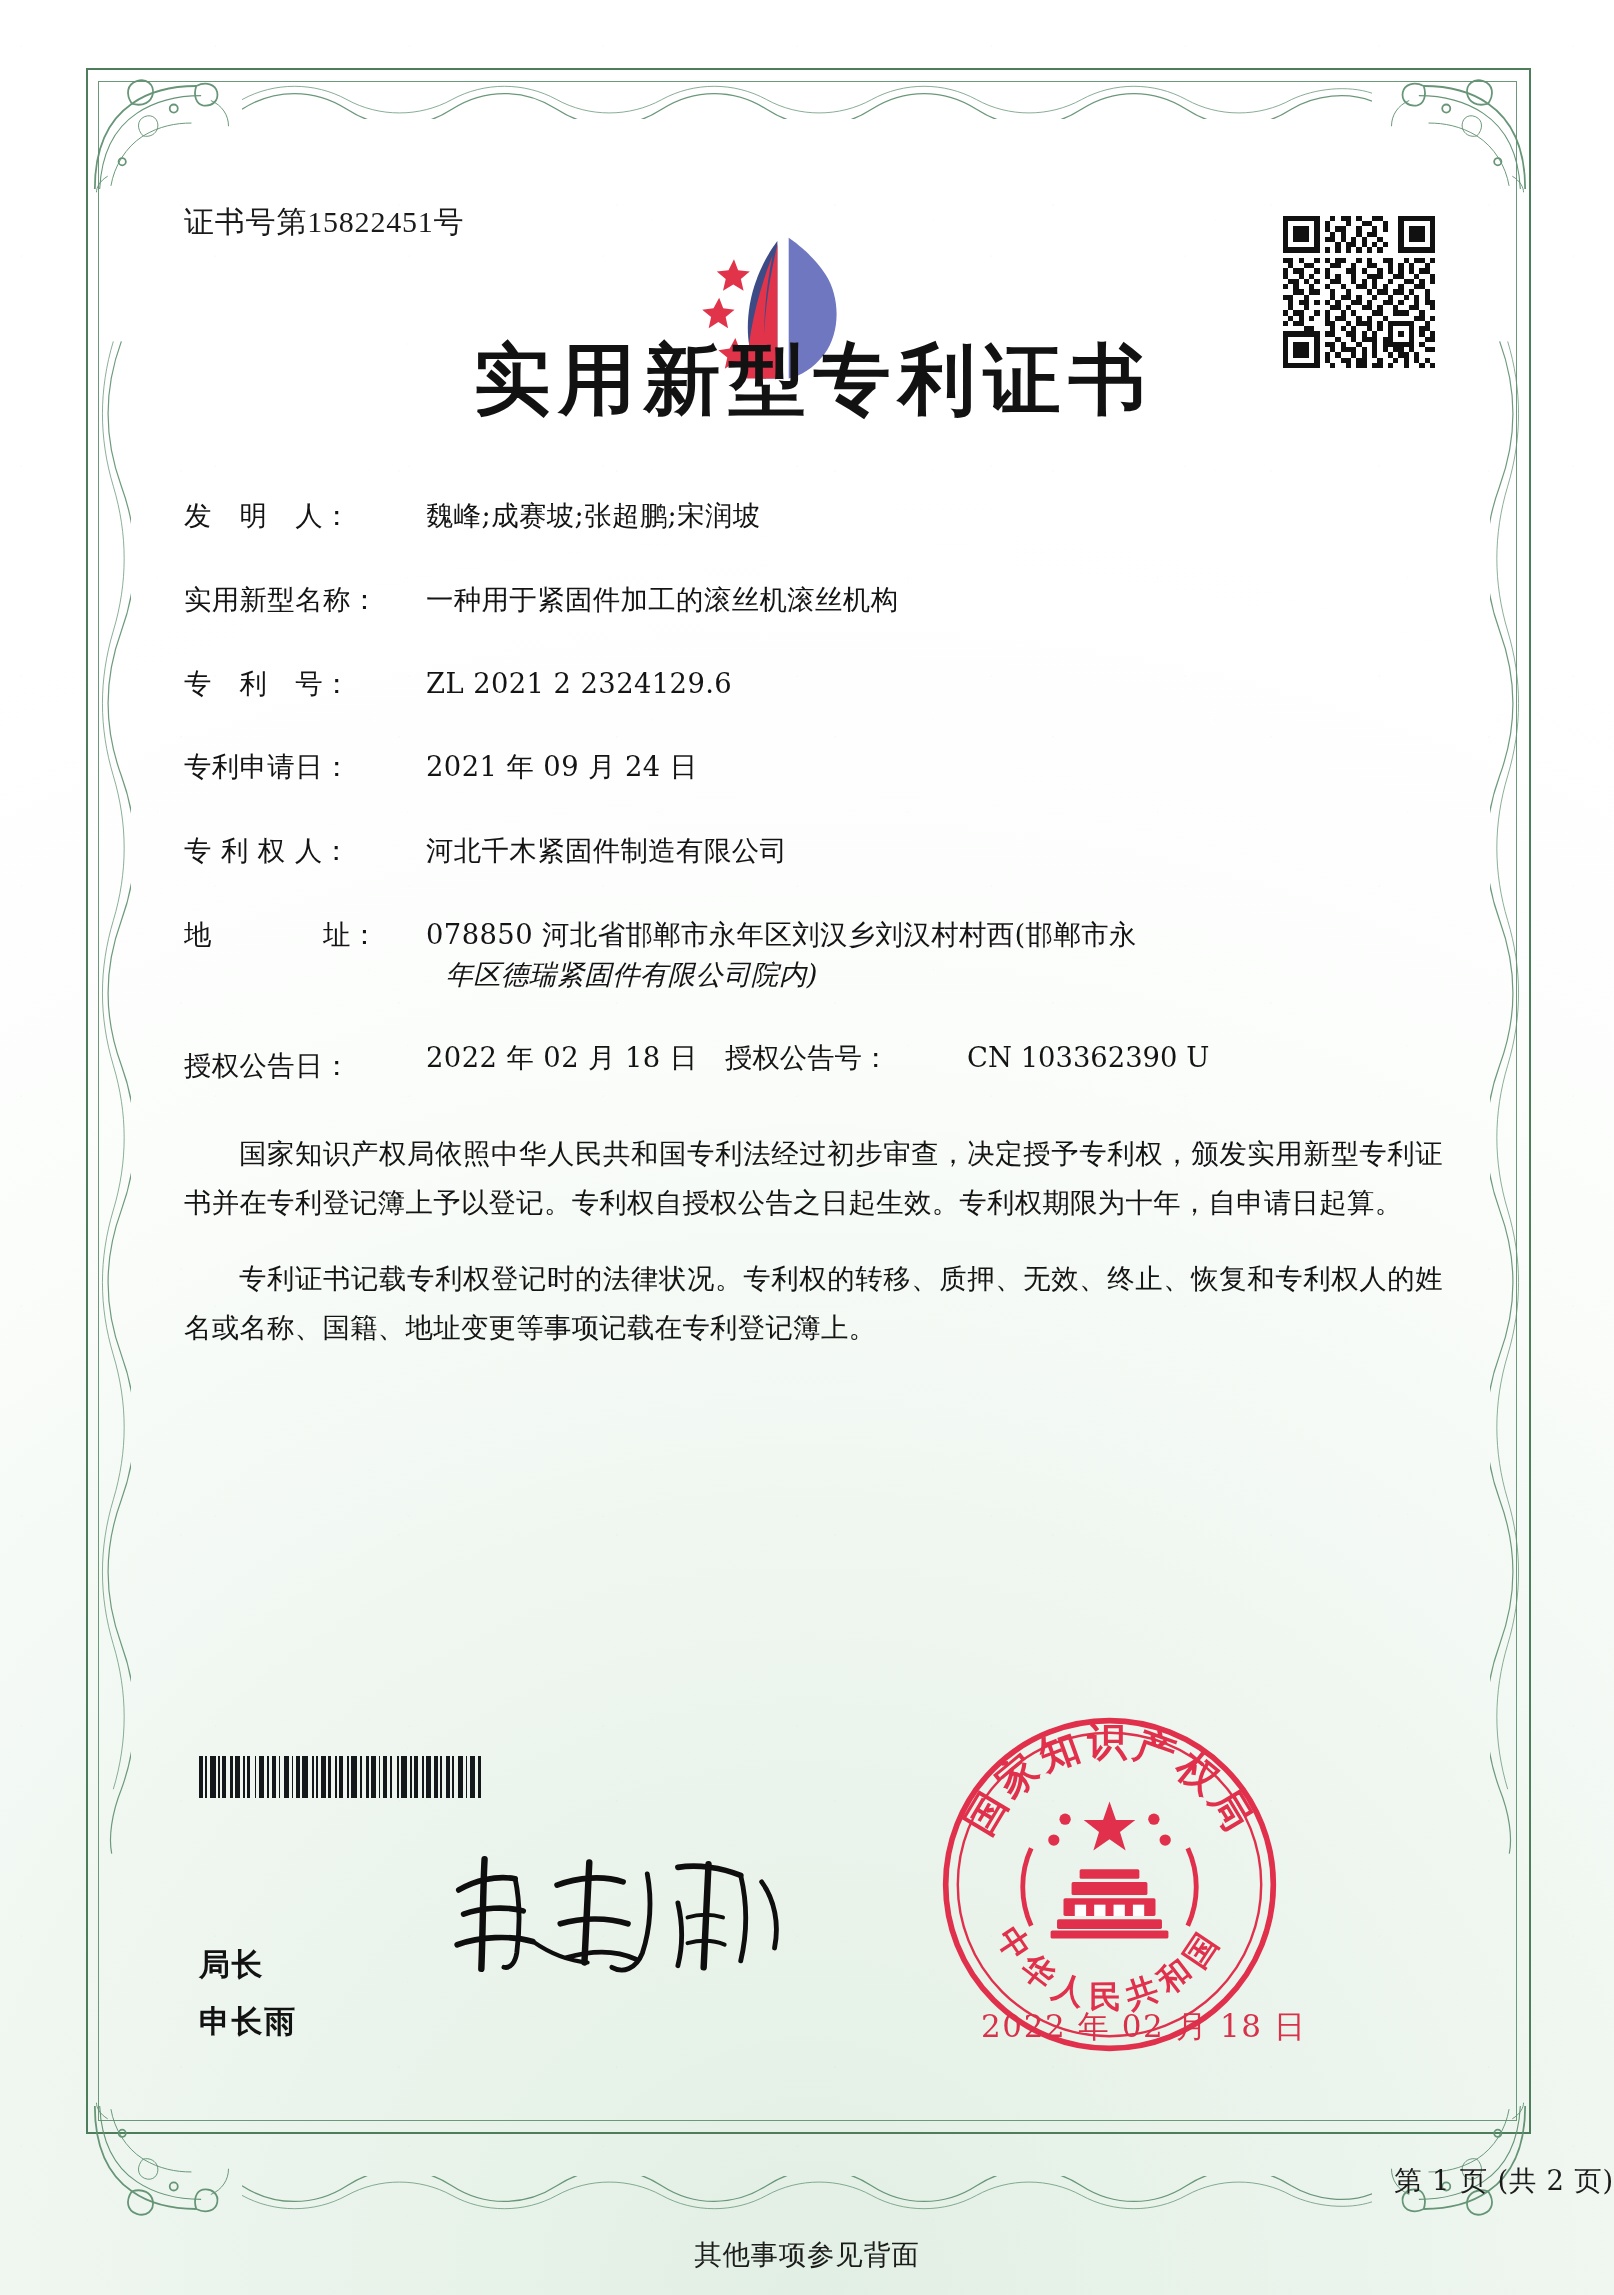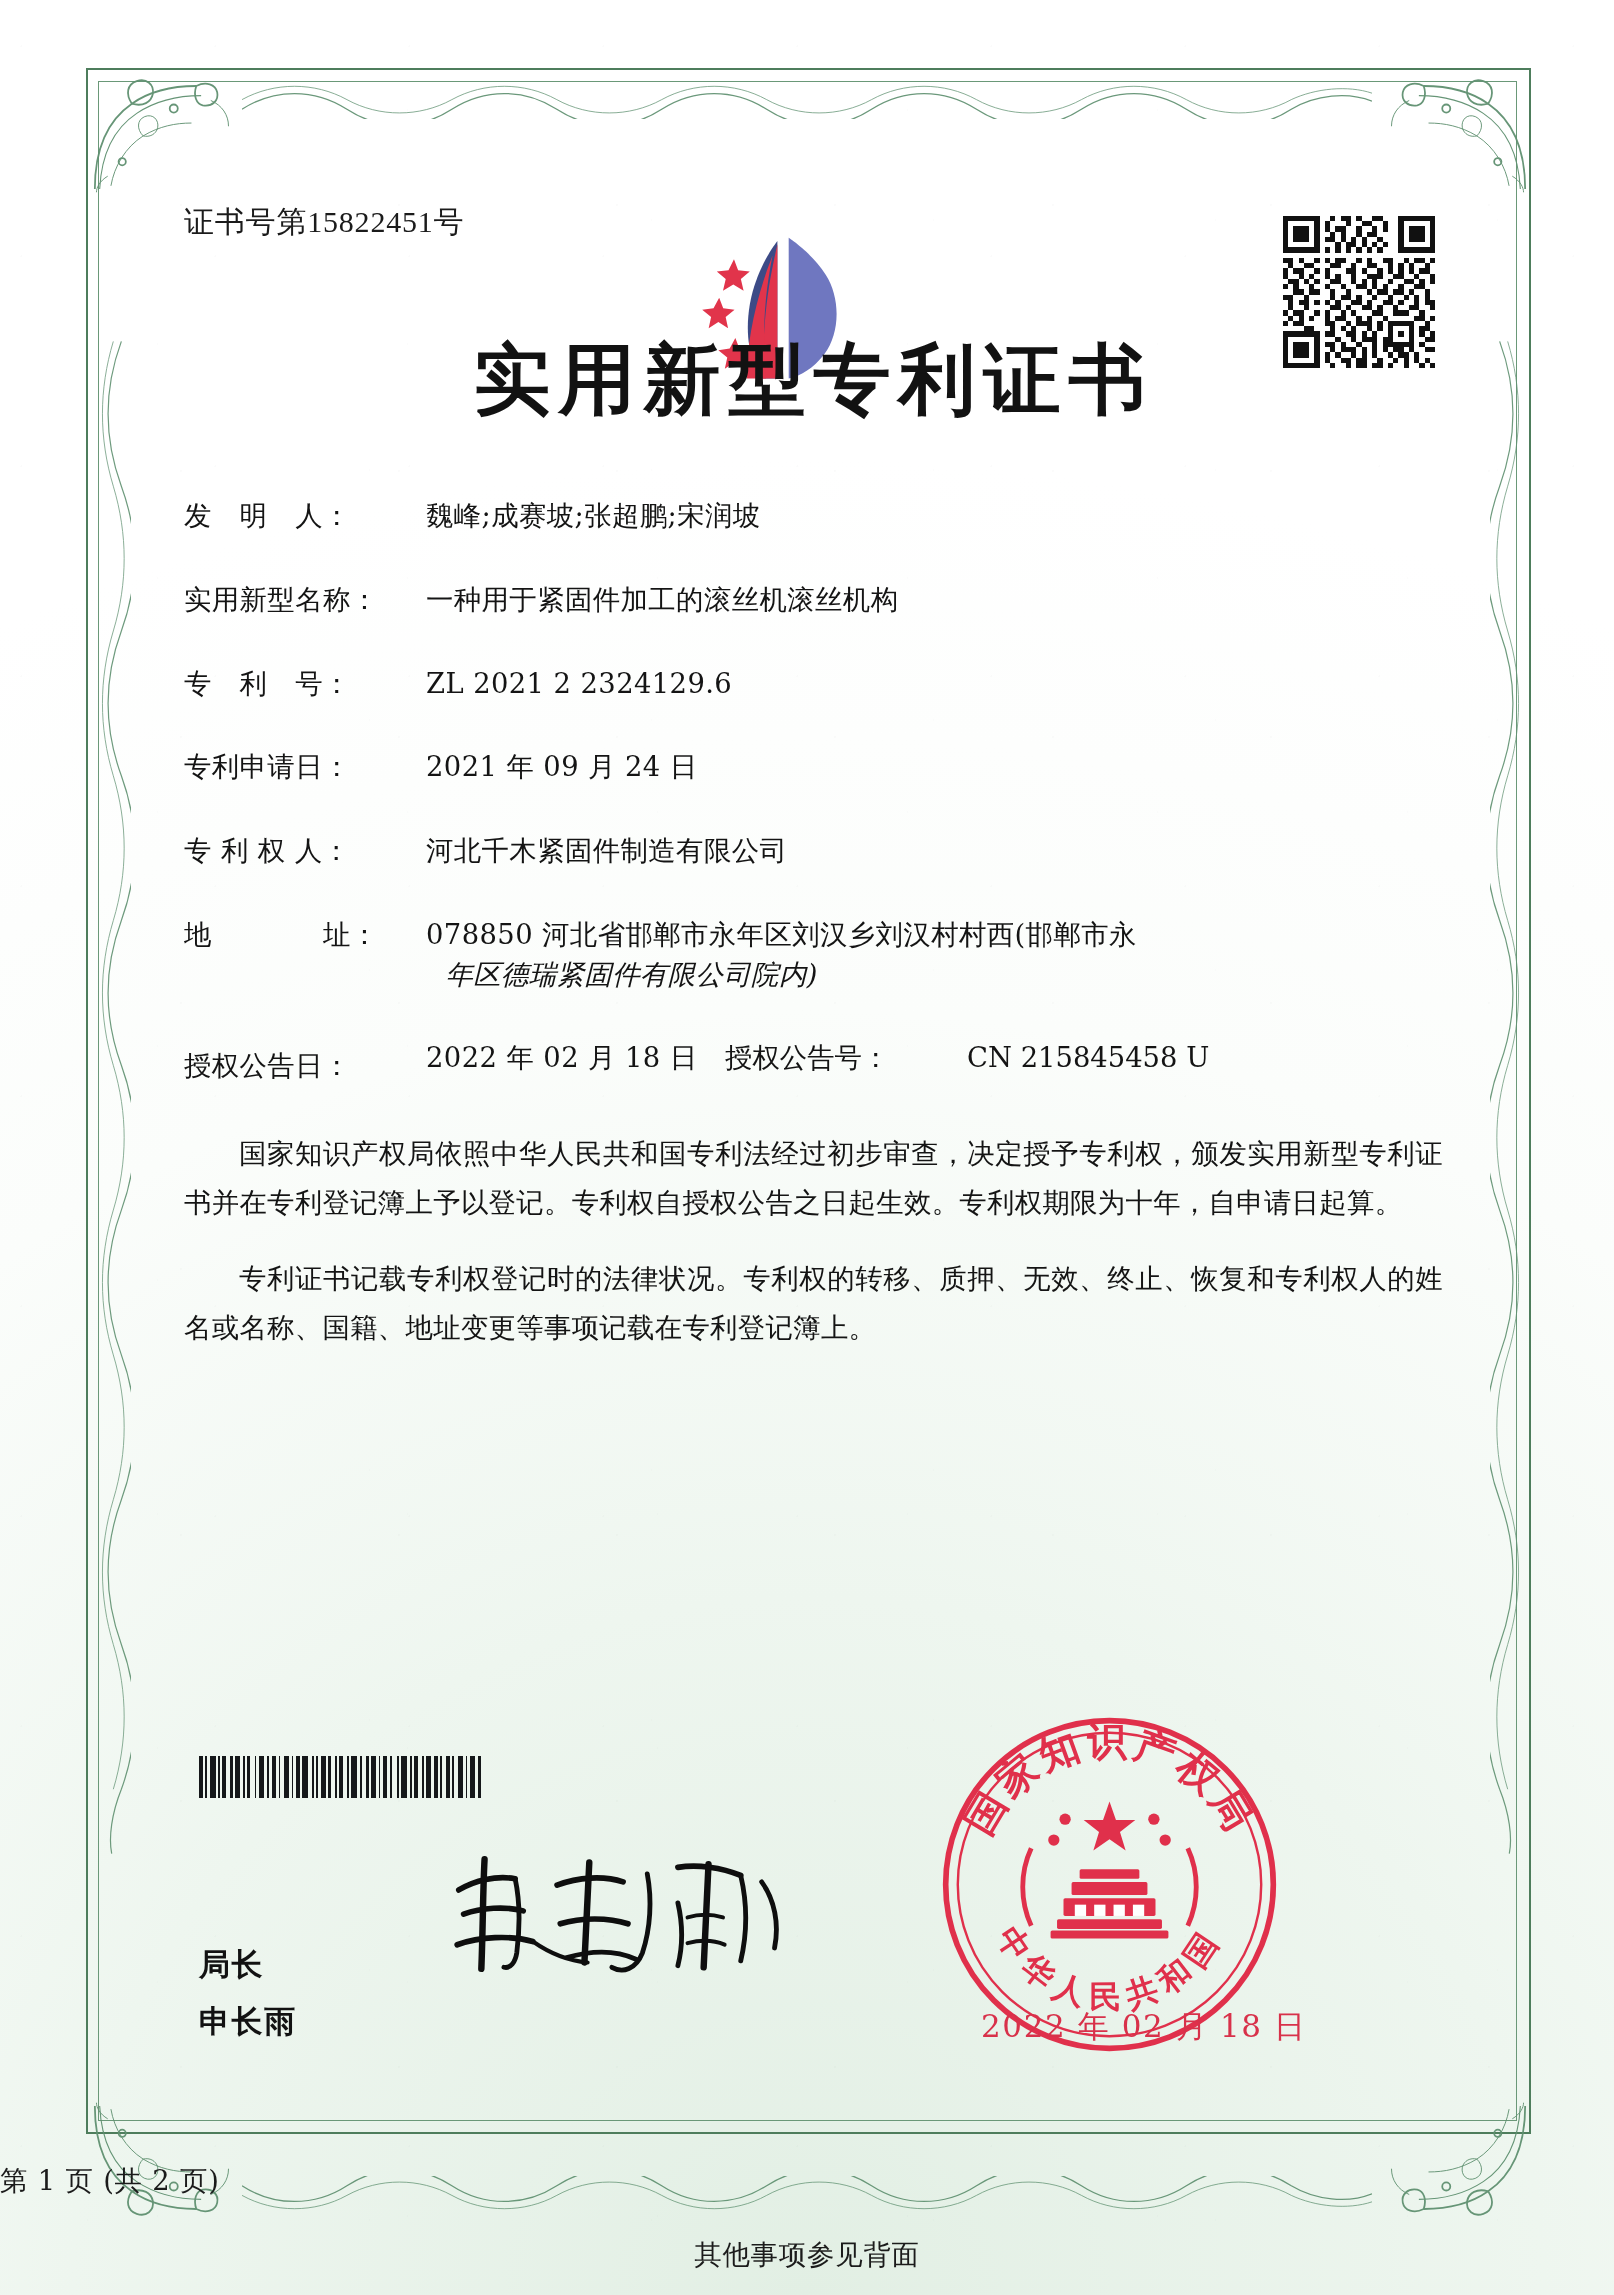--- a/index.html
+++ b/index.html
@@ -209,21 +209,21 @@
     font-family: "DejaVu Serif", "Liberation Serif", serif;
     font-size: 31px;
     color: #d8314a;
     letter-spacing: 1.6px;
   }
 
   
   .page-no {
     position: absolute;
     left: 0; right: 0; top: 2163px;
-    text-align: left;
+    text-align: right;
     font-family: "DejaVu Serif", "Liberation Serif", serif;
     font-size: 27.4px;
     color: #1b1b1b;
     letter-spacing: 0.8px;
   }
   .back-note {
     position: absolute;
     left: 0; right: 0; top: 2237px;
     text-align: center;
     font-family: "DejaVu Serif", "Liberation Serif", serif;
@@ -622,21 +622,21 @@
         <span class="val">
           <span>078850 河北省邯郸市永年区刘汉乡刘汉村村西(邯郸市永</span>
           <span class="line2">年区德瑞紧固件有限公司院内)</span>
         </span>
       </div>
 
       <div class="field two-col">
         <span class="lbl">授权公告日：</span>
         <span class="val">2022 年 02 月 18 日</span>
         <span class="lbl2">授权公告号：</span>
-        <span class="val2">CN 215845458 U</span>
+        <span class="val2">CN 103362390 U</span>
       </div>
 
     </div>
 
     <p class="para first">国家知识产权局依照中华人民共和国专利法经过初步审查，决定授予专利权，颁发实用新型专利证书并在专利登记簿上予以登记。专利权自授权公告之日起生效。专利权期限为十年，自申请日起算。</p>
     <p class="para second">专利证书记载专利权登记时的法律状况。专利权的转移、质押、无效、终止、恢复和专利权人的姓名或名称、国籍、地址变更等事项记载在专利登记簿上。</p>
   </div>
 
   <div class="barcode">
     <i style="width:4px"></i>

